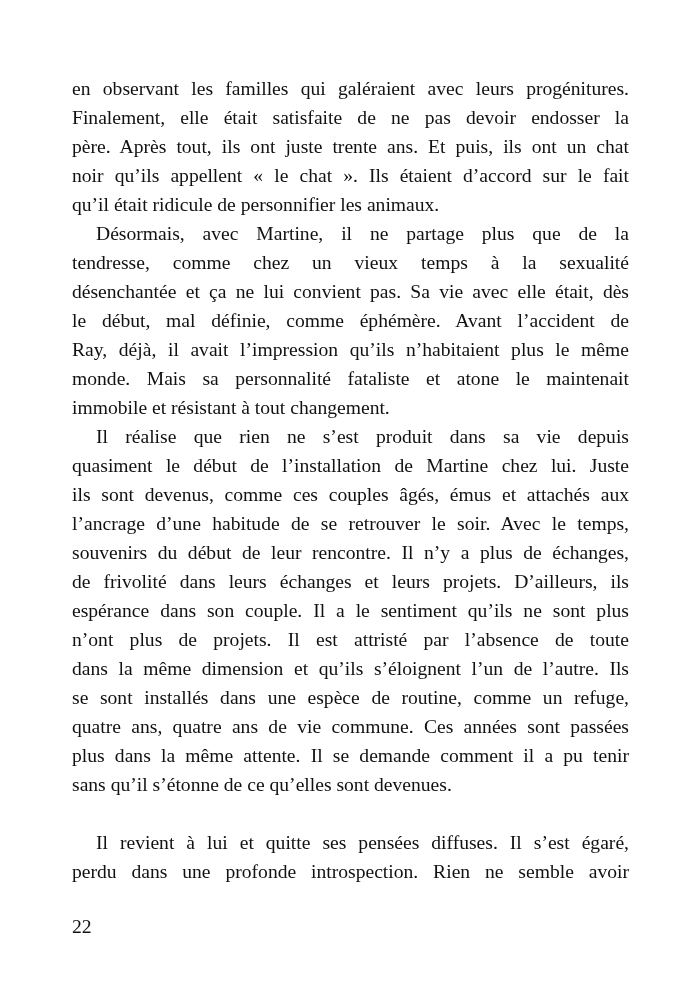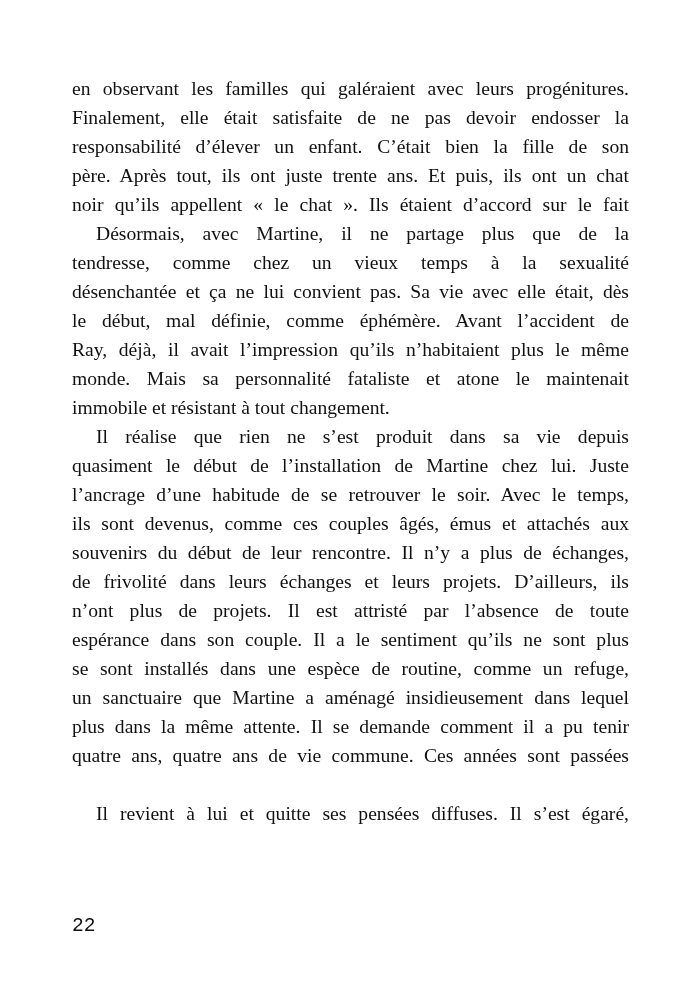--- a/index.html
+++ b/index.html
@@ -3,60 +3,62 @@
 <meta charset="utf-8">
 <style>
   html, body { margin:0; padding:0; background:#ffffff; }
   body { width:700px; height:992px; position:relative; overflow:hidden; }
   .page { position:absolute; left:72px; top:74px; width:557px;
     font-family:"Liberation Serif", "DejaVu Serif", serif; font-size:19.6px; color:#111; }
   .line { height:29px; line-height:29px; white-space:nowrap; }
   .j { text-align:justify; text-align-last:justify; }
   .ind { padding-left:24px; }
   .gap { height:29px; }
-  .pagenum { position:absolute; left:72px; top:912px; font-family:Liberation Mono, monospace;
+  .pagenum { position:absolute; left:72px; top:912px; font-family:Liberation Serif, serif;
     font-size:19.6px; color:#111; line-height:29px; }
 </style>
 </head>
 <body>
 
 <div class="page">
 
   <div>
     <div class="line j">en observant les familles qui galéraient avec leurs progénitures.</div>
     <div class="line j">Finalement, elle était satisfaite de ne pas devoir endosser la</div>
-    <div class="line j">responsabilité d’élever un enfant. C’était bien la fille de son</div>
     <div class="line j">père. Après tout, ils ont juste trente ans. Et puis, ils ont un chat</div>
     <div class="line j">noir qu’ils appellent « le chat ». Ils étaient d’accord sur le fait</div>
+    <div class="line">qu’il était ridicule de personnifier les animaux.</div>
   </div>
 
   <div>
     <div class="line j ind">Désormais, avec Martine, il ne partage plus que de la</div>
     <div class="line j">tendresse, comme chez un vieux temps à la sexualité</div>
     <div class="line j">désenchantée et ça ne lui convient pas. Sa vie avec elle était, dès</div>
     <div class="line j">le début, mal définie, comme éphémère. Avant l’accident de</div>
     <div class="line j">Ray, déjà, il avait l’impression qu’ils n’habitaient plus le même</div>
     <div class="line j">monde. Mais sa personnalité fataliste et atone le maintenait</div>
     <div class="line">immobile et résistant à tout changement.</div>
   </div>
 
   <div>
     <div class="line j ind">Il réalise que rien ne s’est produit dans sa vie depuis</div>
     <div class="line j">quasiment le début de l’installation de Martine chez lui. Juste</div>
+    <div class="line j">ils sont devenus, comme ces couples âgés, émus et attachés aux</div>
     <div class="line j">l’ancrage d’une habitude de se retrouver le soir. Avec le temps,</div>
-    <div class="line j">ils sont devenus, comme ces couples âgés, émus et attachés aux</div>
     <div class="line j">souvenirs du début de leur rencontre. Il n’y a plus de échanges,</div>
     <div class="line j">de frivolité dans leurs échanges et leurs projets. D’ailleurs, ils</div>
+    <div class="line j">espérance dans son couple. Il a le sentiment qu’ils ne sont plus</div>
     <div class="line j">n’ont plus de projets. Il est attristé par l’absence de toute</div>
-    <div class="line j">espérance dans son couple. Il a le sentiment qu’ils ne sont plus</div>
+    <div class="line j">dans la même dimension et qu’ils s’éloignent l’un de l’autre. Ils</div>
     <div class="line j">se sont installés dans une espèce de routine, comme un refuge,</div>
-    <div class="line j">un sanctuaire que Martine a aménagé insidieusement dans lequel</div>
+    <div class="line j">quatre ans, quatre ans de vie commune. Ces années sont passées</div>
     <div class="line j">plus dans la même attente. Il se demande comment il a pu tenir</div>
-    <div class="line j">quatre ans, quatre ans de vie commune. Ces années sont passées</div>
+    <div class="line">sans qu’il s’étonne de ce qu’elles sont devenues.</div>
   </div>
   <div class="gap"></div>
 
   <div>
     <div class="line j ind">Il revient à lui et quitte ses pensées diffuses. Il s’est égaré,</div>
+    <div class="line j">perdu dans une profonde introspection. Rien ne semble avoir</div>
   </div>
 </div>
 
 <div class="pagenum">22</div>
 
 </body></html>

